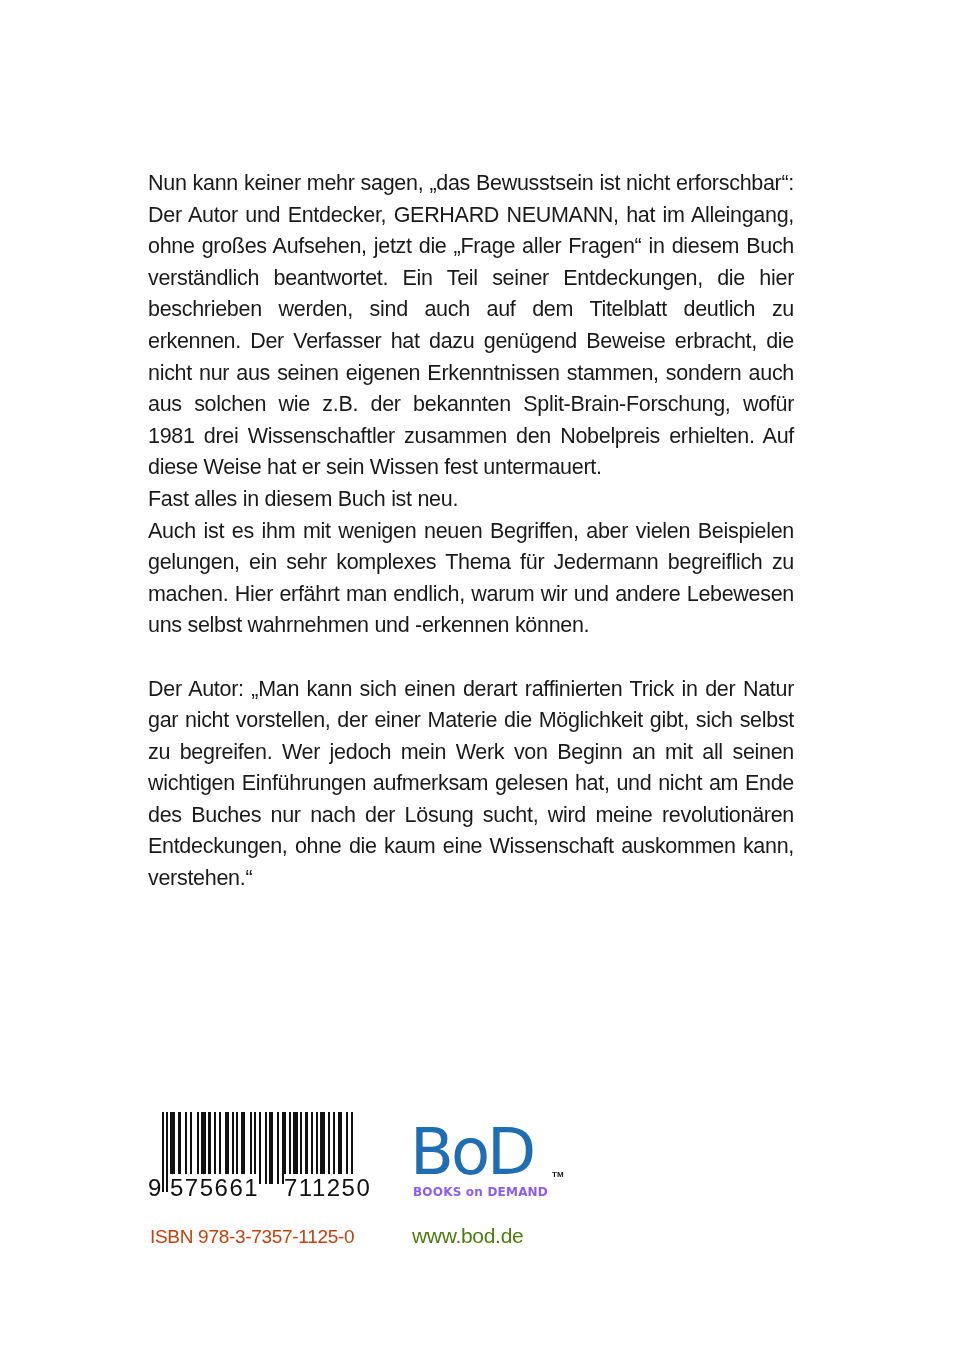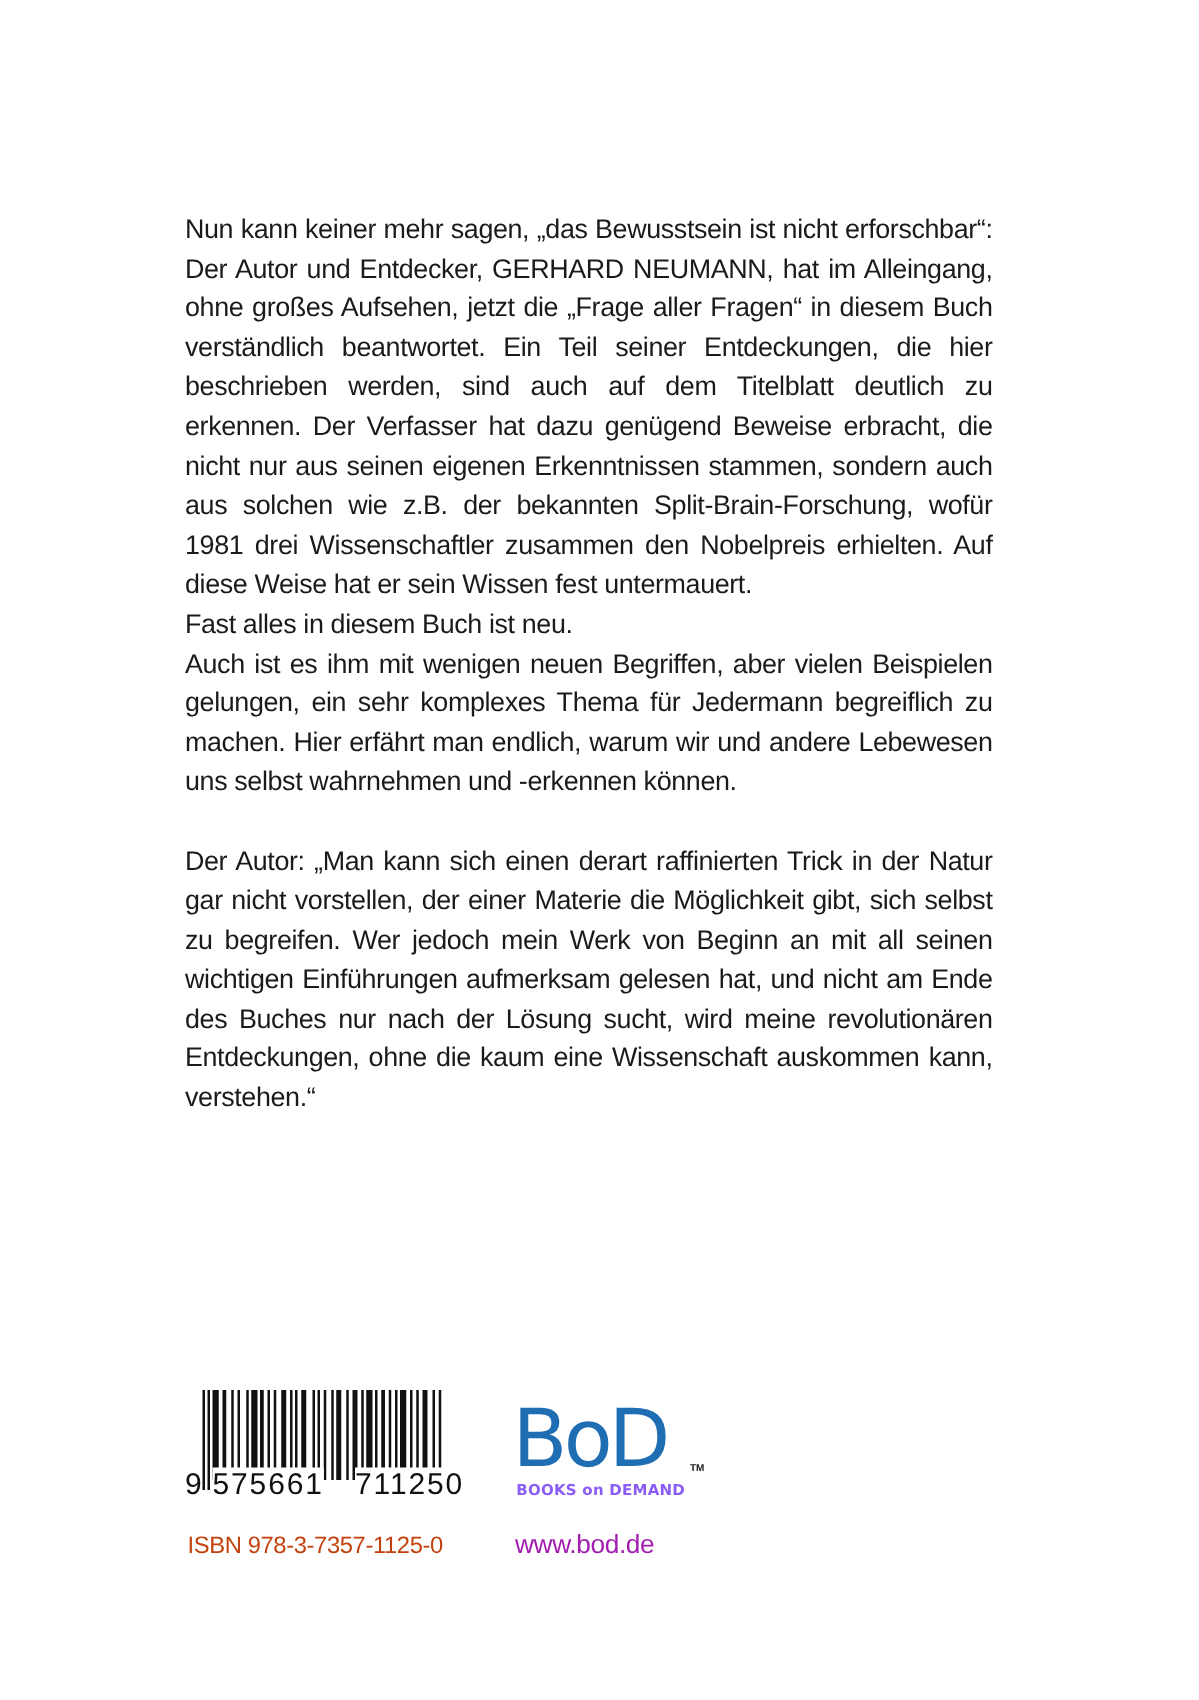--- a/index.html
+++ b/index.html
@@ -31,21 +31,21 @@
   .logo-tm {
     position: absolute; left: 142px; top: 0; font-family: Liberation Sans, sans-serif;
     font-size: 8px; font-weight: bold; color: #1a1a1a; margin-top: 48px;
   }
   .logo-tagline {
     position: absolute; left: 3px; top: 63px; font-family: "DejaVu Sans", sans-serif;
     font-weight: bold; font-size: 12px; color: #8b5cf6; letter-spacing: 0.2px; white-space: nowrap;
   }
   .website {
     position: absolute; left: 412px; top: 1224px;
-    font-family: "Liberation Sans", sans-serif; font-size: 21px; color: #a21caf; letter-spacing: -0.3px;
+    font-family: "Liberation Sans", sans-serif; font-size: 21px; color: #4d7c0f; letter-spacing: -0.3px;
   }
 </style>
 </head>
 <body>
 
 <div class="page">
 
   <div class="text-block">
     <p>Nun kann keiner mehr sagen, „das Bewusstsein ist nicht erforschbar“: Der Autor und Entdecker, GERHARD NEUMANN, hat im Alleingang, ohne großes Aufsehen, jetzt die „Frage aller Fragen“ in diesem Buch verständlich beantwortet. Ein Teil seiner Entdeckungen, die hier beschrieben werden, sind auch auf dem Titelblatt deutlich zu erkennen. Der Verfasser hat dazu genügend Beweise erbracht, die nicht nur aus seinen eigenen Erkenntnissen stammen, sondern auch aus solchen wie z.B. der bekannten Split-Brain-Forschung, wofür 1981 drei Wissenschaftler zusammen den Nobelpreis erhielten. Auf diese Weise hat er sein Wissen fest untermauert.</p>
     <p>Fast alles in diesem Buch ist neu.</p>

